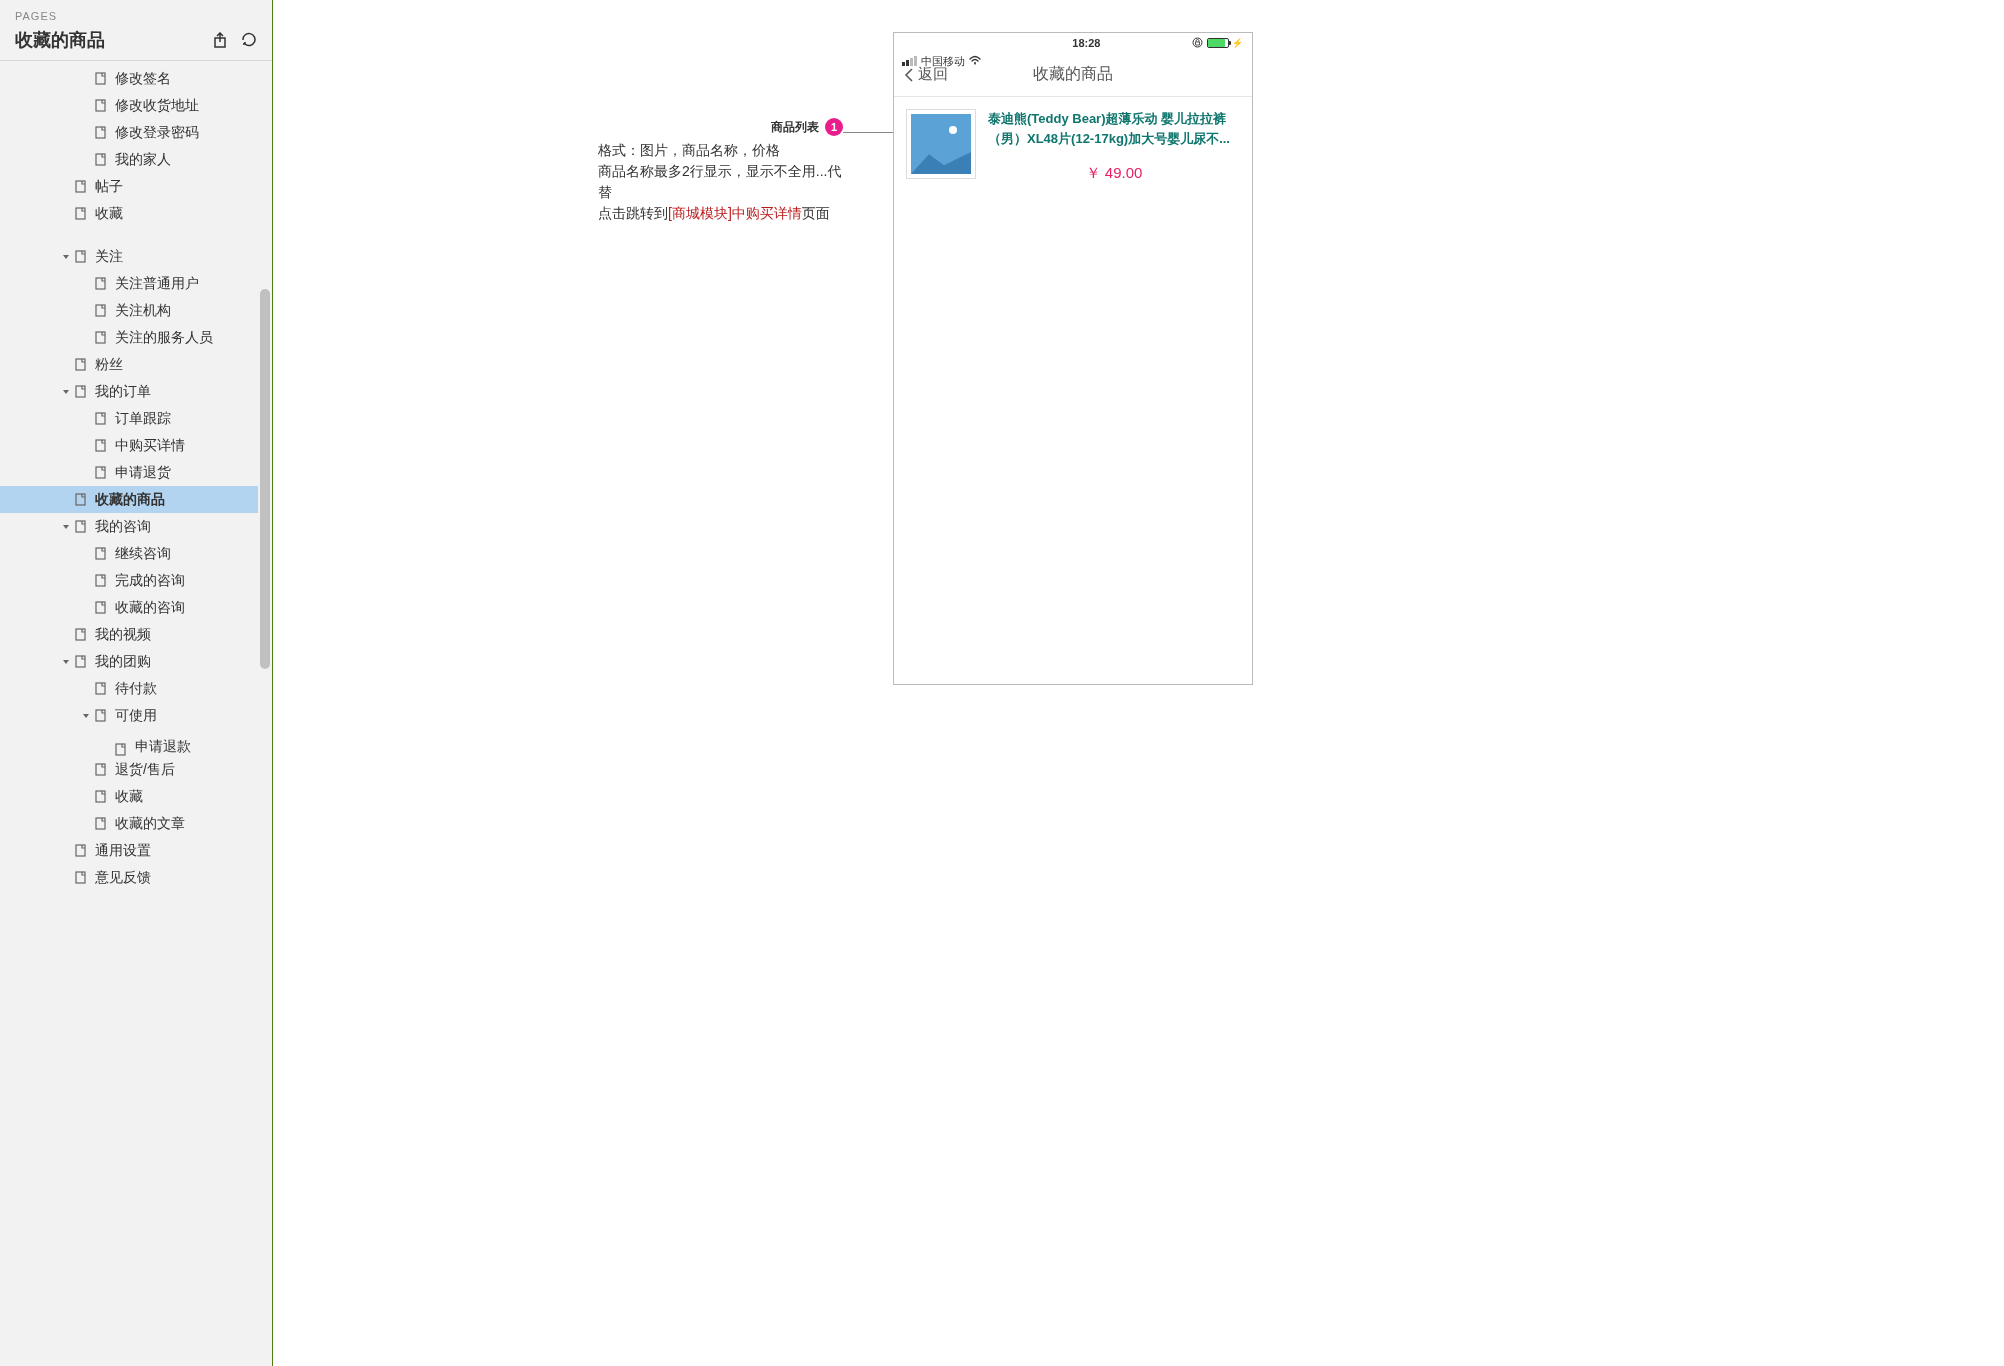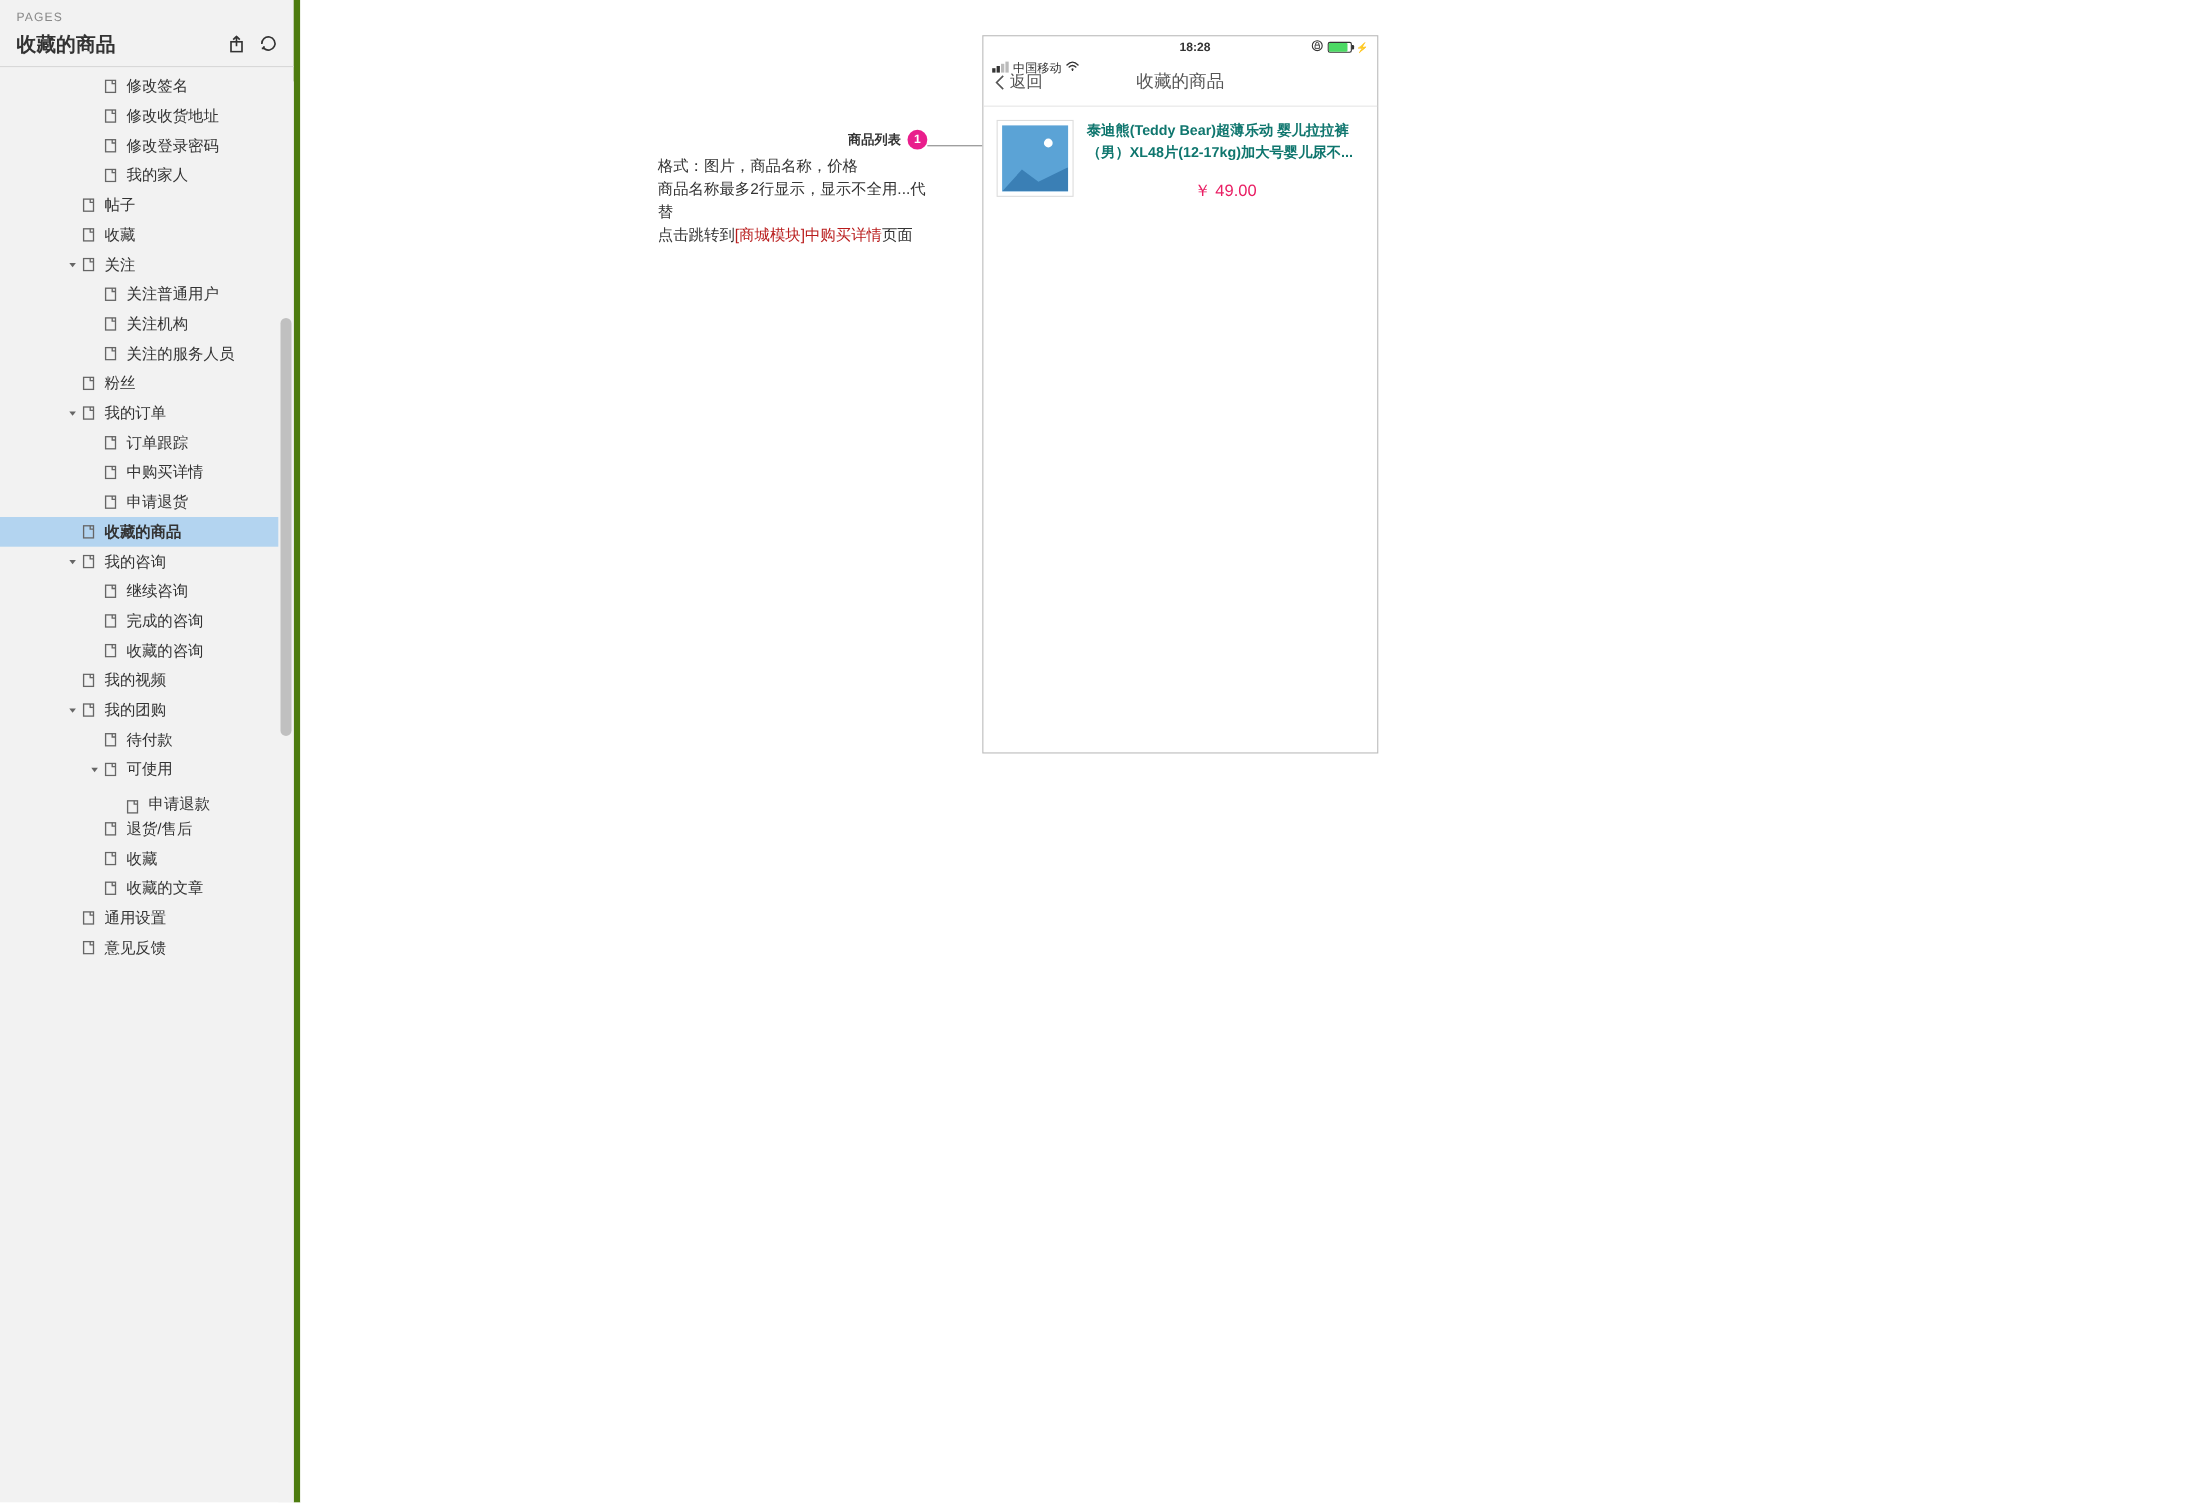--- a/index.html
+++ b/index.html
@@ -1,21 +1,21 @@
 <!DOCTYPE html>
 <html><head>
   <meta charset="utf-8">
   <style>
     * { margin: 0; padding: 0; box-sizing: border-box; }
     body { font-family: -apple-system, "Helvetica Neue", Arial, sans-serif; font-size: 14px; color: #333; background: #fff; }
     
     .app { display: flex; height: 100vh; }
     
     
-    .sidebar { width: 273px; background: #f2f2f2; border-right: 6px solid #4d7c0f; display: flex; flex-direction: column; position: relative; }
+    .sidebar { width: 273px; background: #f2f2f2; border-right: 1px solid #4d7c0f; display: flex; flex-direction: column; position: relative; }
     .sidebar-header { padding: 10px 15px 8px; border-bottom: 1px solid #d8d8d8; }
     .sidebar-label { font-size: 11px; color: #888; letter-spacing: 1px; margin-bottom: 6px; }
     .sidebar-title-row { display: flex; align-items: center; justify-content: space-between; }
     .sidebar-title { font-size: 18px; font-weight: bold; color: #333; }
     .sidebar-icons { display: flex; gap: 12px; }
     .sidebar-icons svg { width: 16px; height: 16px; cursor: pointer; }
     
     .tree { flex: 1; overflow-y: auto; padding-top: 4px; }
     .tree-item { display: flex; align-items: center; height: 27px; cursor: pointer; white-space: nowrap; }
     .tree-item.selected { background: #b3d4f0; }
@@ -133,21 +133,21 @@
           <span class="tree-label">帖子</span>
         </div>
         <div class="tree-item" style="padding-left: 60px;">
           <span class="tree-chevron"></span>
           <svg class="tree-icon" viewBox="0 0 13 13">
             <rect x="2" y="1" width="9" height="11" fill="none" stroke="#666" stroke-width="1.2"></rect>
             <path d="M8 1 L8 4 L11 4" fill="none" stroke="#666" stroke-width="1.2"></path>
           </svg>
           <span class="tree-label">收藏</span>
         </div>
-        <div class="tree-item" style="padding-left: 60px;">
+        <div class="tree-item" style="padding-left: 60px; margin-top: 16px;">
           <svg class="tree-chevron" viewBox="0 0 12 12">
             <path d="M3 4 L6 8 L9 4 Z" fill="#666"></path>
           </svg>
           <svg class="tree-icon" viewBox="0 0 13 13">
             <rect x="2" y="1" width="9" height="11" fill="none" stroke="#666" stroke-width="1.2"></rect>
             <path d="M8 1 L8 4 L11 4" fill="none" stroke="#666" stroke-width="1.2"></path>
           </svg>
           <span class="tree-label">关注</span>
         </div>
         <div class="tree-item" style="padding-left: 80px;">

